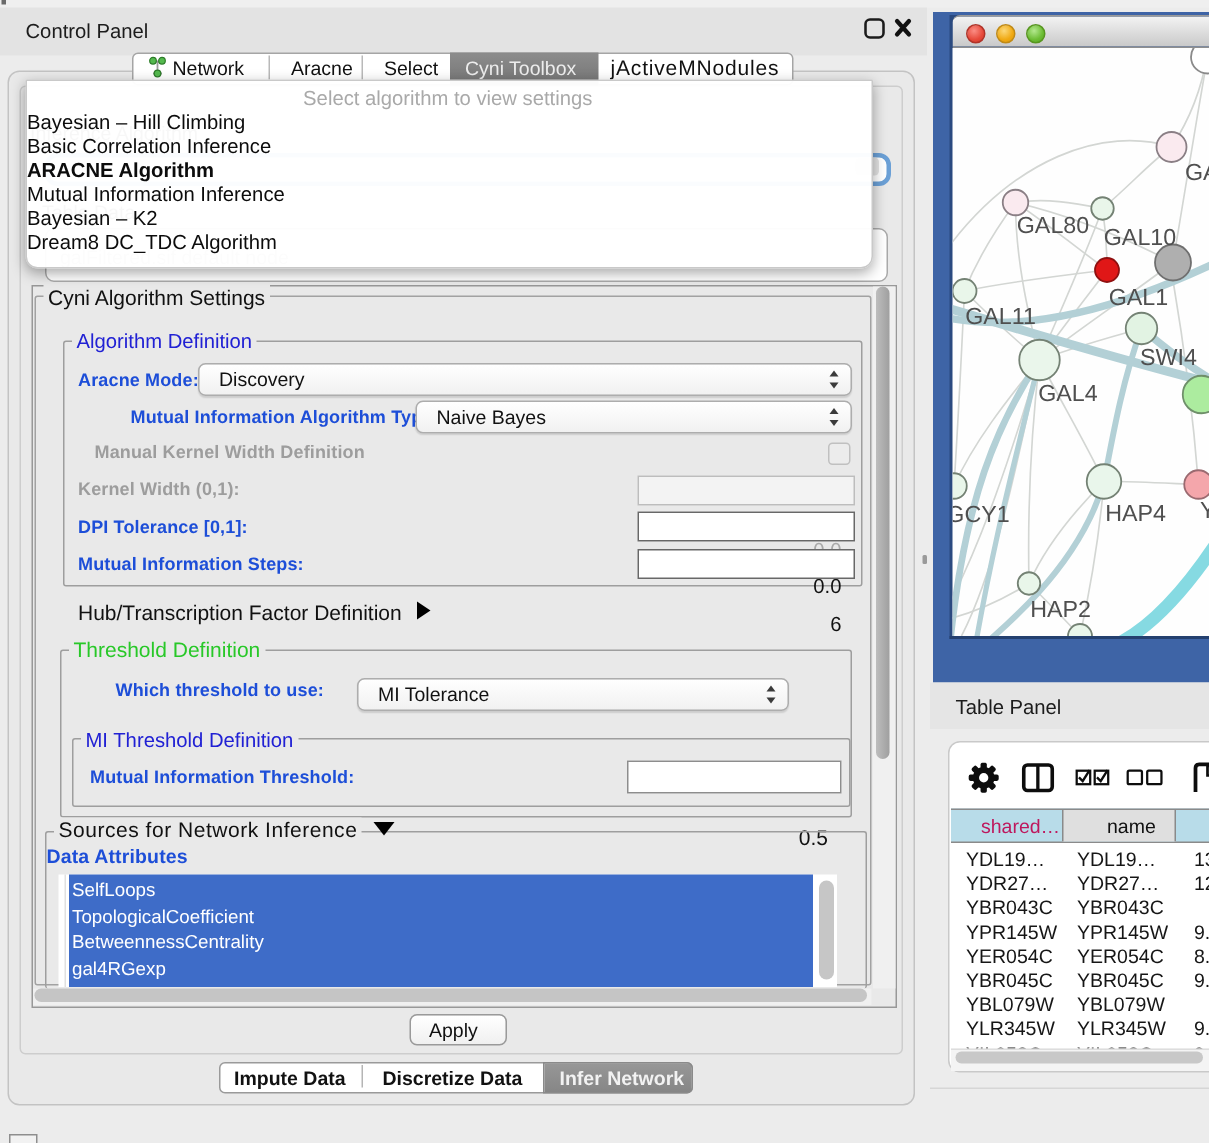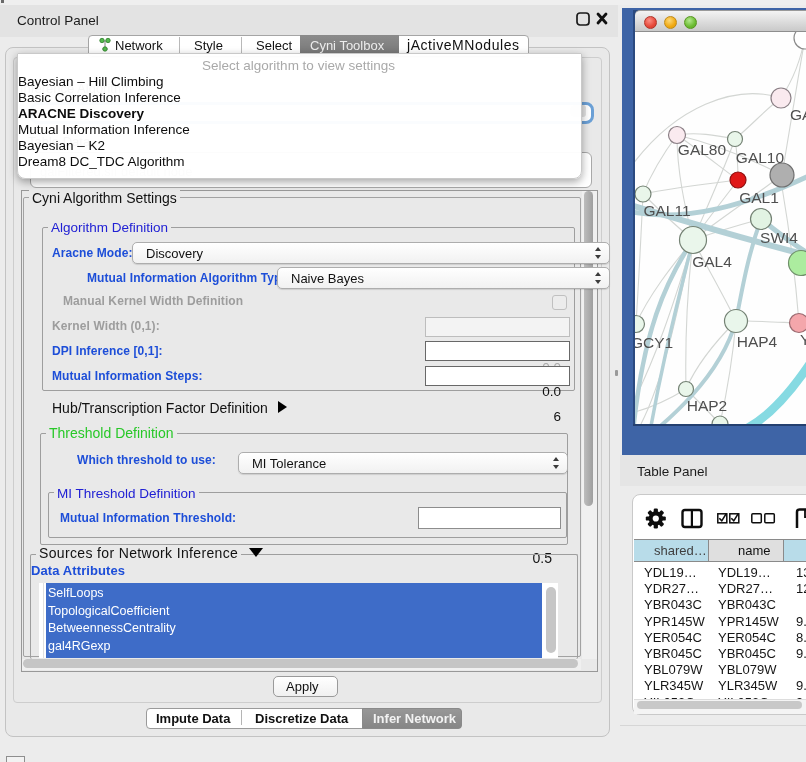--- a/index.html
+++ b/index.html
@@ -4,21 +4,21 @@
 <style>
 html,body{margin:0;padding:0;}
 body{width:806px;height:762px;overflow:hidden;position:relative;background:#ececec;
   font-family:"Liberation Sans",sans-serif;-webkit-font-smoothing:antialiased;}
 .abs{position:absolute;}
 .lbl{font-size:13px;color:#111;white-space:nowrap;}
 .flb{position:absolute;font-size:12px;font-weight:bold;color:#1d4ed8;white-space:nowrap;letter-spacing:0.1px;}
 .bold{font-weight:bold;}
 .gray{color:#9d9d9d;}
 .combo{position:absolute;background:linear-gradient(#ffffff,#f1f1f1);border:1px solid #adadad;
-  border-radius:5px;box-shadow:0 1px 1px rgba(0,0,0,0.12);font-size:13px;color:#111;padding-left:42px;}
+  border-radius:5px;box-shadow:0 1px 1px rgba(0,0,0,0.12);font-size:13px;color:#111;}
 .combo .ctext{position:absolute;left:13px;top:50%;transform:translateY(-50%);white-space:nowrap;}
 .arrows{position:absolute;right:7px;top:50%;transform:translateY(-50%);width:7px;height:12px;}
 .tri-up{position:absolute;left:0;top:0;width:0;height:0;border-left:3.5px solid transparent;border-right:3.5px solid transparent;border-bottom:4.5px solid #3b3b3b;}
 .tri-dn{position:absolute;left:0;bottom:0;width:0;height:0;border-left:3.5px solid transparent;border-right:3.5px solid transparent;border-top:4.5px solid #3b3b3b;}
 .field{position:absolute;background:#fff;border:1px solid #686868;font-size:13.5px;color:#111;text-align:right;}
 .field span{position:absolute;right:8px;top:50%;transform:translateY(-50%);margin-top:40px;}
 .gtitle{position:absolute;font-size:13.5px;background:#e9e9e9;padding:0 3px;white-space:nowrap;}
 .gbox{position:absolute;border:1px solid #9e9e9e;border-radius:2px;}
 </style>
 </head>
@@ -41,21 +41,21 @@
 <div class="abs" style="left:179px;top:37px;width:1px;height:16px;background:#b9b9b9;"></div>
 <div class="abs" style="left:241px;top:37px;width:1px;height:16px;background:#b9b9b9;"></div>
 <div class="abs" style="left:300px;top:35px;width:99px;height:20px;background:linear-gradient(#8b8b8b,#767676);border-top:1px solid #8a8a8a;border-bottom:1px solid #8a8a8a;"></div>
 <svg class="abs" style="left:97px;top:37px;" width="16" height="16" viewBox="0 0 16 16">
   <path d="M5 4 L11 4 M8 4 L8 11 M5 12 L11 12" stroke="#9a9a9a" stroke-width="1.2" fill="none"></path>
   <circle cx="5" cy="3.5" r="2.2" fill="#54b94e" stroke="#2c7c28" stroke-width="0.8"></circle>
   <circle cx="11" cy="3.5" r="2.2" fill="#54b94e" stroke="#2c7c28" stroke-width="0.8"></circle>
   <circle cx="8" cy="12" r="2.2" fill="#54b94e" stroke="#2c7c28" stroke-width="0.8"></circle>
 </svg>
 <div class="abs lbl" style="left:115px;top:38px;">Network</div>
-<div class="abs lbl" style="left:194px;top:38px;">Style</div>
+<div class="abs lbl" style="left:194px;top:38px;">Aracne</div>
 <div class="abs lbl" style="left:256px;top:38px;">Select</div>
 <div class="abs lbl" style="left:310px;top:38px;color:#ededed;">Cyni Toolbox</div>
 <div class="abs lbl" style="left:407px;top:37px;font-size:14px;letter-spacing:0.55px;">jActiveMNodules</div>
 
 <div class="abs lbl" style="left:20px;top:81px;">Inference Algorithm</div>
 <div class="abs" style="left:30px;top:102px;width:558px;height:16px;background:#fff;border:3px solid #6ba0d6;border-radius:8px;"></div>
 <div class="abs" style="left:570px;top:105px;width:16px;height:12px;background:#e3e3e3;border-radius:3px;"></div>
 <div class="abs lbl" style="left:28px;top:134px;">Table Data</div>
 <div class="abs" style="left:30px;top:152px;width:560px;height:34px;background:#fff;border:1px solid #a9a9a9;border-radius:6px;"></div>
 <div class="abs lbl" style="left:40px;top:164px;color:#999;">galFiltered.sif default node</div>
@@ -87,21 +87,21 @@
       <span class="tri-up"></span>
       <span class="tri-dn"></span>
     </span>
   </div>
 <div class="flb gray" style="left:52px;top:294px;padding-left:11px;">Manual Kernel Width Definition</div>
 <div class="abs" style="left:552px;top:295px;width:13px;height:13px;background:#ececec;border:1px solid #c0c0c0;border-radius:3px;"></div>
 <div class="flb gray" style="left:52px;top:319px;">Kernel Width (0,1):</div>
 <div class="field" style="left:425px;top:317px;width:143px;height:18px;background:#f3f3f3;border-color:#bdbdbd;color:#a9a9a9;">
     <span>0.0</span>
   </div>
-<div class="flb" style="left:52px;top:344px;">DPI Inference [0,1]:</div>
+<div class="flb" style="left:52px;top:344px;">DPI Tolerance [0,1]:</div>
 <div class="field" style="left:425px;top:341px;width:143px;height:18px;">
     <span>0.0</span>
   </div>
 <div class="flb" style="left:52px;top:369px;">Mutual Information Steps:</div>
 <div class="field" style="left:425px;top:366px;width:143px;height:18px;">
     <span>6</span>
   </div>
 
 <div class="abs lbl" style="left:52px;top:400px;font-size:14px;">Hub/Transcription Factor Definition</div>
 <div class="abs" style="left:278px;top:401px;width:0;height:0;border-top:6px solid transparent;border-bottom:6px solid transparent;border-left:9px solid #000;"></div>
@@ -143,21 +143,21 @@
 <div class="abs" style="left:362px;top:708px;width:98px;height:19px;background:linear-gradient(#979797,#868686);border:1px solid #8a8a8a;border-radius:0 4px 4px 0;"></div>
 <div class="abs lbl bold" style="left:156px;top:711px;">Impute Data</div>
 <div class="abs lbl bold" style="left:255px;top:711px;">Discretize Data</div>
 <div class="abs lbl bold" style="left:373px;top:711px;color:#f2f2f2;">Infer Network</div>
 
 <div class="abs" style="left:6px;top:756px;width:17px;height:10px;background:#f2f2f2;border:1.5px solid #8e8e8e;"></div>
 <div class="abs" style="left:615px;top:370px;width:3px;height:6px;background:#9a9a9a;border-radius:1px;"></div>
 
 <div class="abs" style="left:17px;top:53px;width:563px;height:124px;background:rgba(255,255,255,0.97);border:1px solid #c9c9c9;border-radius:1px 1px 8px 8px;box-shadow:0 3px 9px rgba(0,0,0,0.35);z-index:50;"></div>
 <div class="abs" style="z-index:51;left:17px;top:58px;width:563px;text-align:center;font-size:13.5px;color:#a9a9a9;">Select algorithm to view settings</div>
-<div class="abs" style="z-index:51;left:18px;top:74px;font-size:13.5px;color:#0c0c0c;line-height:16.05px;">Bayesian – Hill Climbing<br>Basic Correlation Inference<br><b>ARACNE Discovery</b><br>Mutual Information Inference<br>Bayesian – K2<br>Dream8 DC_TDC Algorithm</div>
+<div class="abs" style="z-index:51;left:18px;top:74px;font-size:13.5px;color:#0c0c0c;line-height:16.05px;">Bayesian – Hill Climbing<br>Basic Correlation Inference<br><b>ARACNE Algorithm</b><br>Mutual Information Inference<br>Bayesian – K2<br>Dream8 DC_TDC Algorithm</div>
 
 <div class="abs" style="left:622px;top:8px;width:184px;height:447px;background:#3e64a6;"></div>
 
 <div class="abs" style="left:633px;top:10px;width:173px;height:416px;background:#2b4a80;"></div>
 <div class="abs" style="left:635px;top:10px;width:171px;height:22px;background:linear-gradient(#f3f3f3,#c9c9c9);border-top:1px solid #999;border-radius:5px 0 0 0;border-bottom:1px solid #8e8e8e;box-sizing:border-box;"></div>
 <div class="abs" style="left:644px;top:16px;width:11px;height:11px;border-radius:50%;background:radial-gradient(circle at 40% 32%,#fb8d84,#e6493a 60%,#d03a2b);border:0.5px solid #b03328;"></div>
 <div class="abs" style="left:664px;top:16px;width:11px;height:11px;border-radius:50%;background:radial-gradient(circle at 40% 32%,#fcd878,#f0a912 60%,#dd9b10);border:0.5px solid #c08a16;"></div>
 <div class="abs" style="left:684px;top:16px;width:11px;height:11px;border-radius:50%;background:radial-gradient(circle at 40% 32%,#b3e88e,#6cbc33 60%,#5aa827);border:0.5px solid #57961f;"></div>
 
 <div class="abs" style="left:635px;top:32px;width:171px;height:392px;background:#fefefe;overflow:hidden;">
@@ -265,21 +265,21 @@
 <path d="M99.3,18.3 l2.5,2.5 4.6,-7.4" stroke-width="1.6"></path>
 <rect x="119.8" y="13.8" width="9.5" height="9" rx="1"></rect>
 <rect x="132.8" y="13.8" width="9.5" height="9" rx="1"></rect>
 </g>
 <path d="M165,28 L165,12 Q165,9.5 167.5,9.5 L173.5,9.5 L180.5,16.5 L180.5,28" fill="none" stroke="#0d0d0d" stroke-width="2.5"></path>
 <path d="M173,10 L173,17 L180,17" fill="none" stroke="#0d0d0d" stroke-width="1.8"></path>
 </svg>
 
 <div class="abs" style="left:634px;top:539px;width:172px;height:23px;background:#b8dce9;border-top:1px solid #8a8a8a;border-bottom:1px solid #8a8a8a;box-sizing:border-box;"></div>
 <div class="abs" style="left:708px;top:540px;width:76px;height:21px;background:#dfdfdf;border-left:1px solid #8a8a8a;border-right:1px solid #8a8a8a;box-sizing:border-box;"></div>
-<div class="abs" style="left:654px;top:543px;font-size:13px;color:#404040;">shared…</div>
+<div class="abs" style="left:654px;top:543px;font-size:13px;color:#be185d;">shared…</div>
 <div class="abs" style="left:738px;top:543px;font-size:13px;color:#111;">name</div>
 
 <div class="abs" style="left:644px;top:565px;font-size:13px;color:#161616;line-height:16.2px;white-space:pre;">YDL19…
 YDR27…
 YBR043C
 YPR145W
 YER054C
 YBR045C
 YBL079W
 YLR345W

